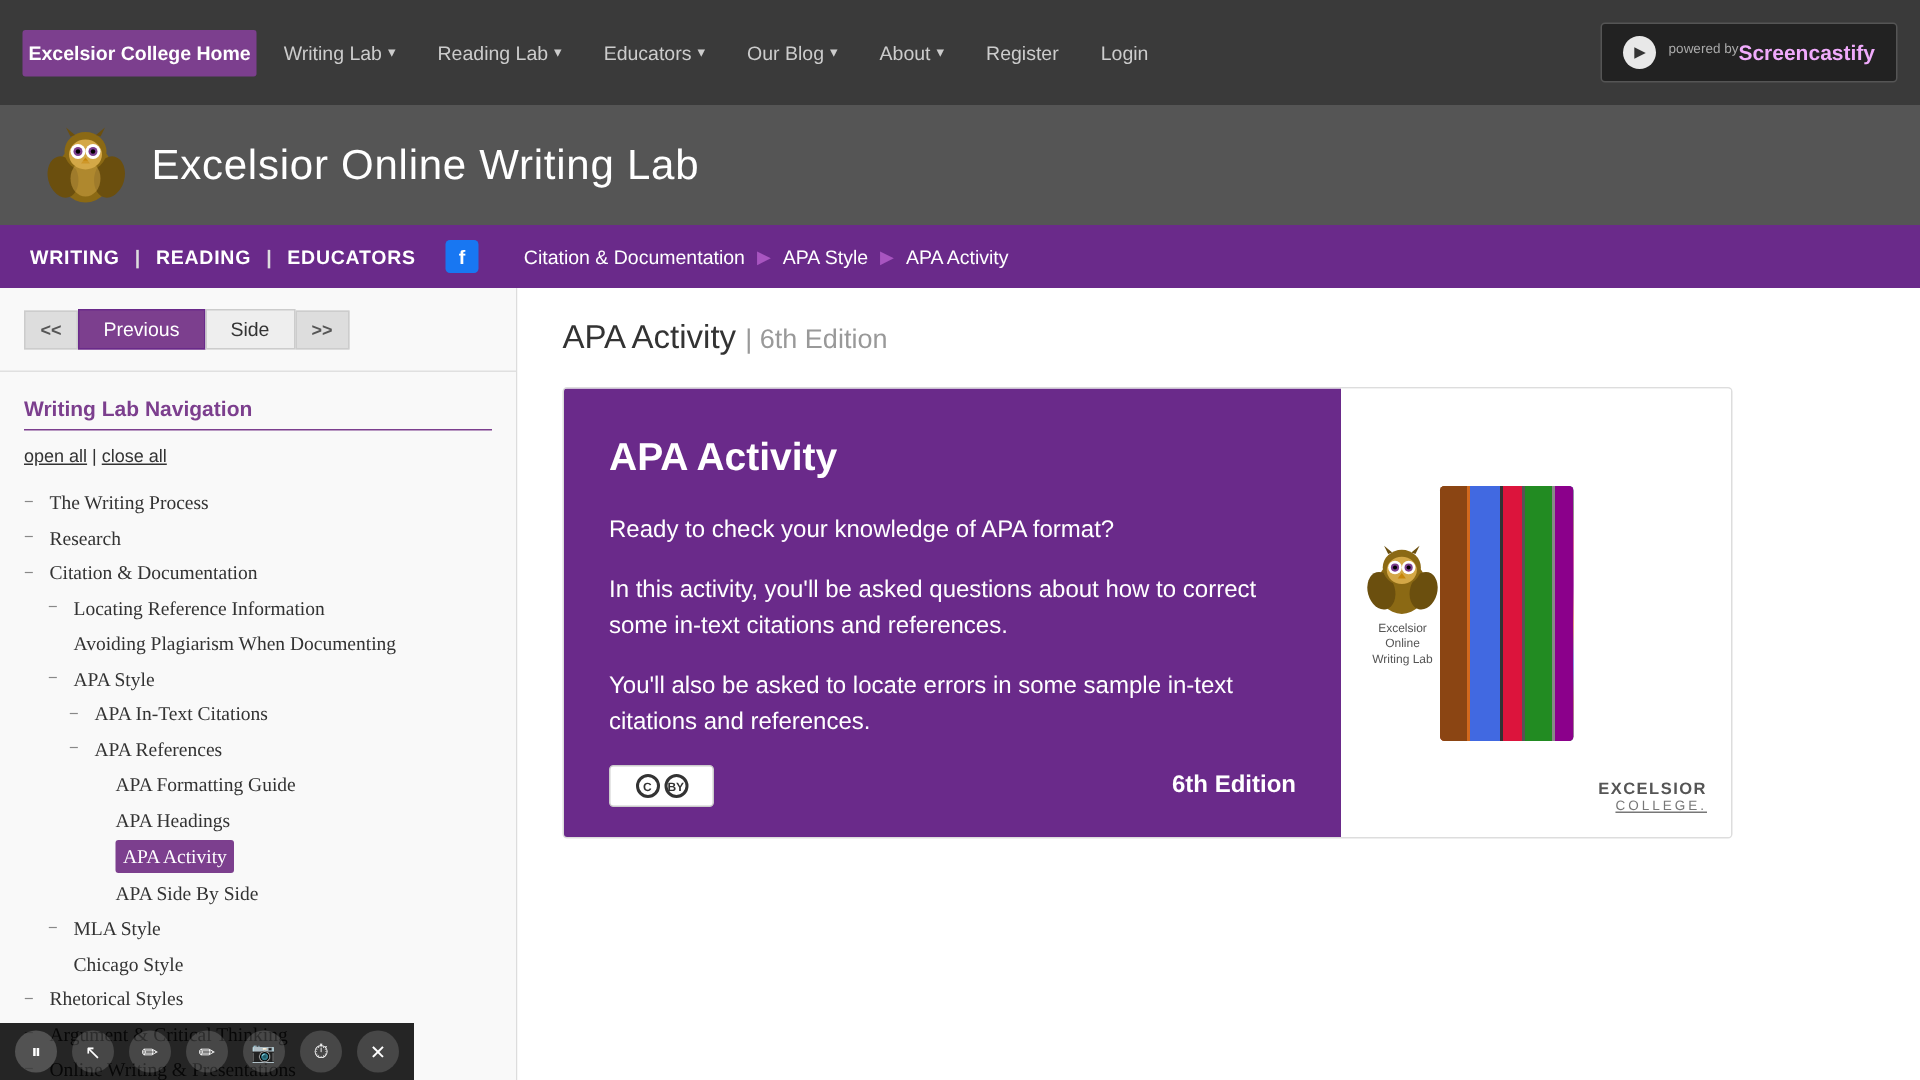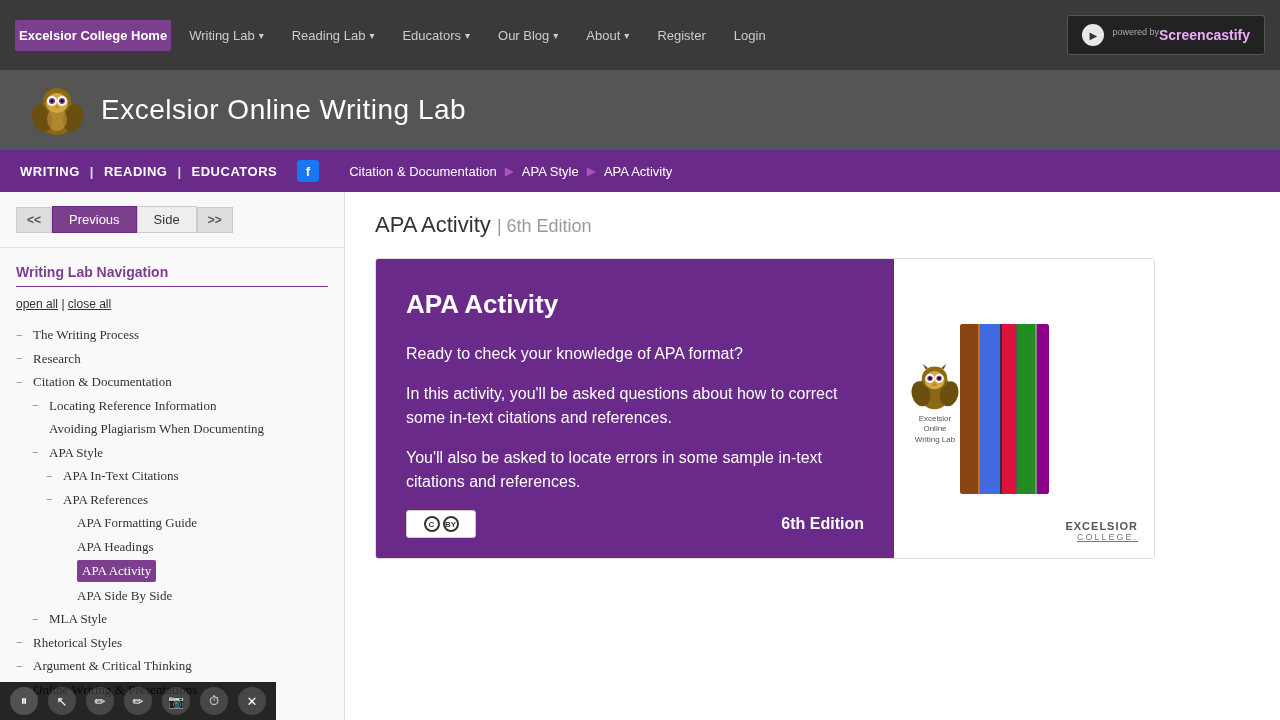--- a/index.html
+++ b/index.html
@@ -529,20 +529,24 @@
           <a>APA Activity</a>
         </div>
         <div class="tree-item level-4">
           <span class="toggle"> </span>
           <a>APA Side By Side</a>
         </div>
         <div class="tree-item level-2">
           <span class="toggle">−</span>
           <a>MLA Style</a>
         </div>
+        <div class="tree-item level-2">
+          <span class="toggle"> </span>
+          <a>Chicago Style</a>
+        </div>
         <div class="tree-item level-1">
           <span class="toggle">−</span>
           <a>Rhetorical Styles</a>
         </div>
         <div class="tree-item level-1">
           <span class="toggle">−</span>
           <a>Argument &amp; Critical Thinking</a>
         </div>
         <div class="tree-item level-1">
           <span class="toggle">−</span>

